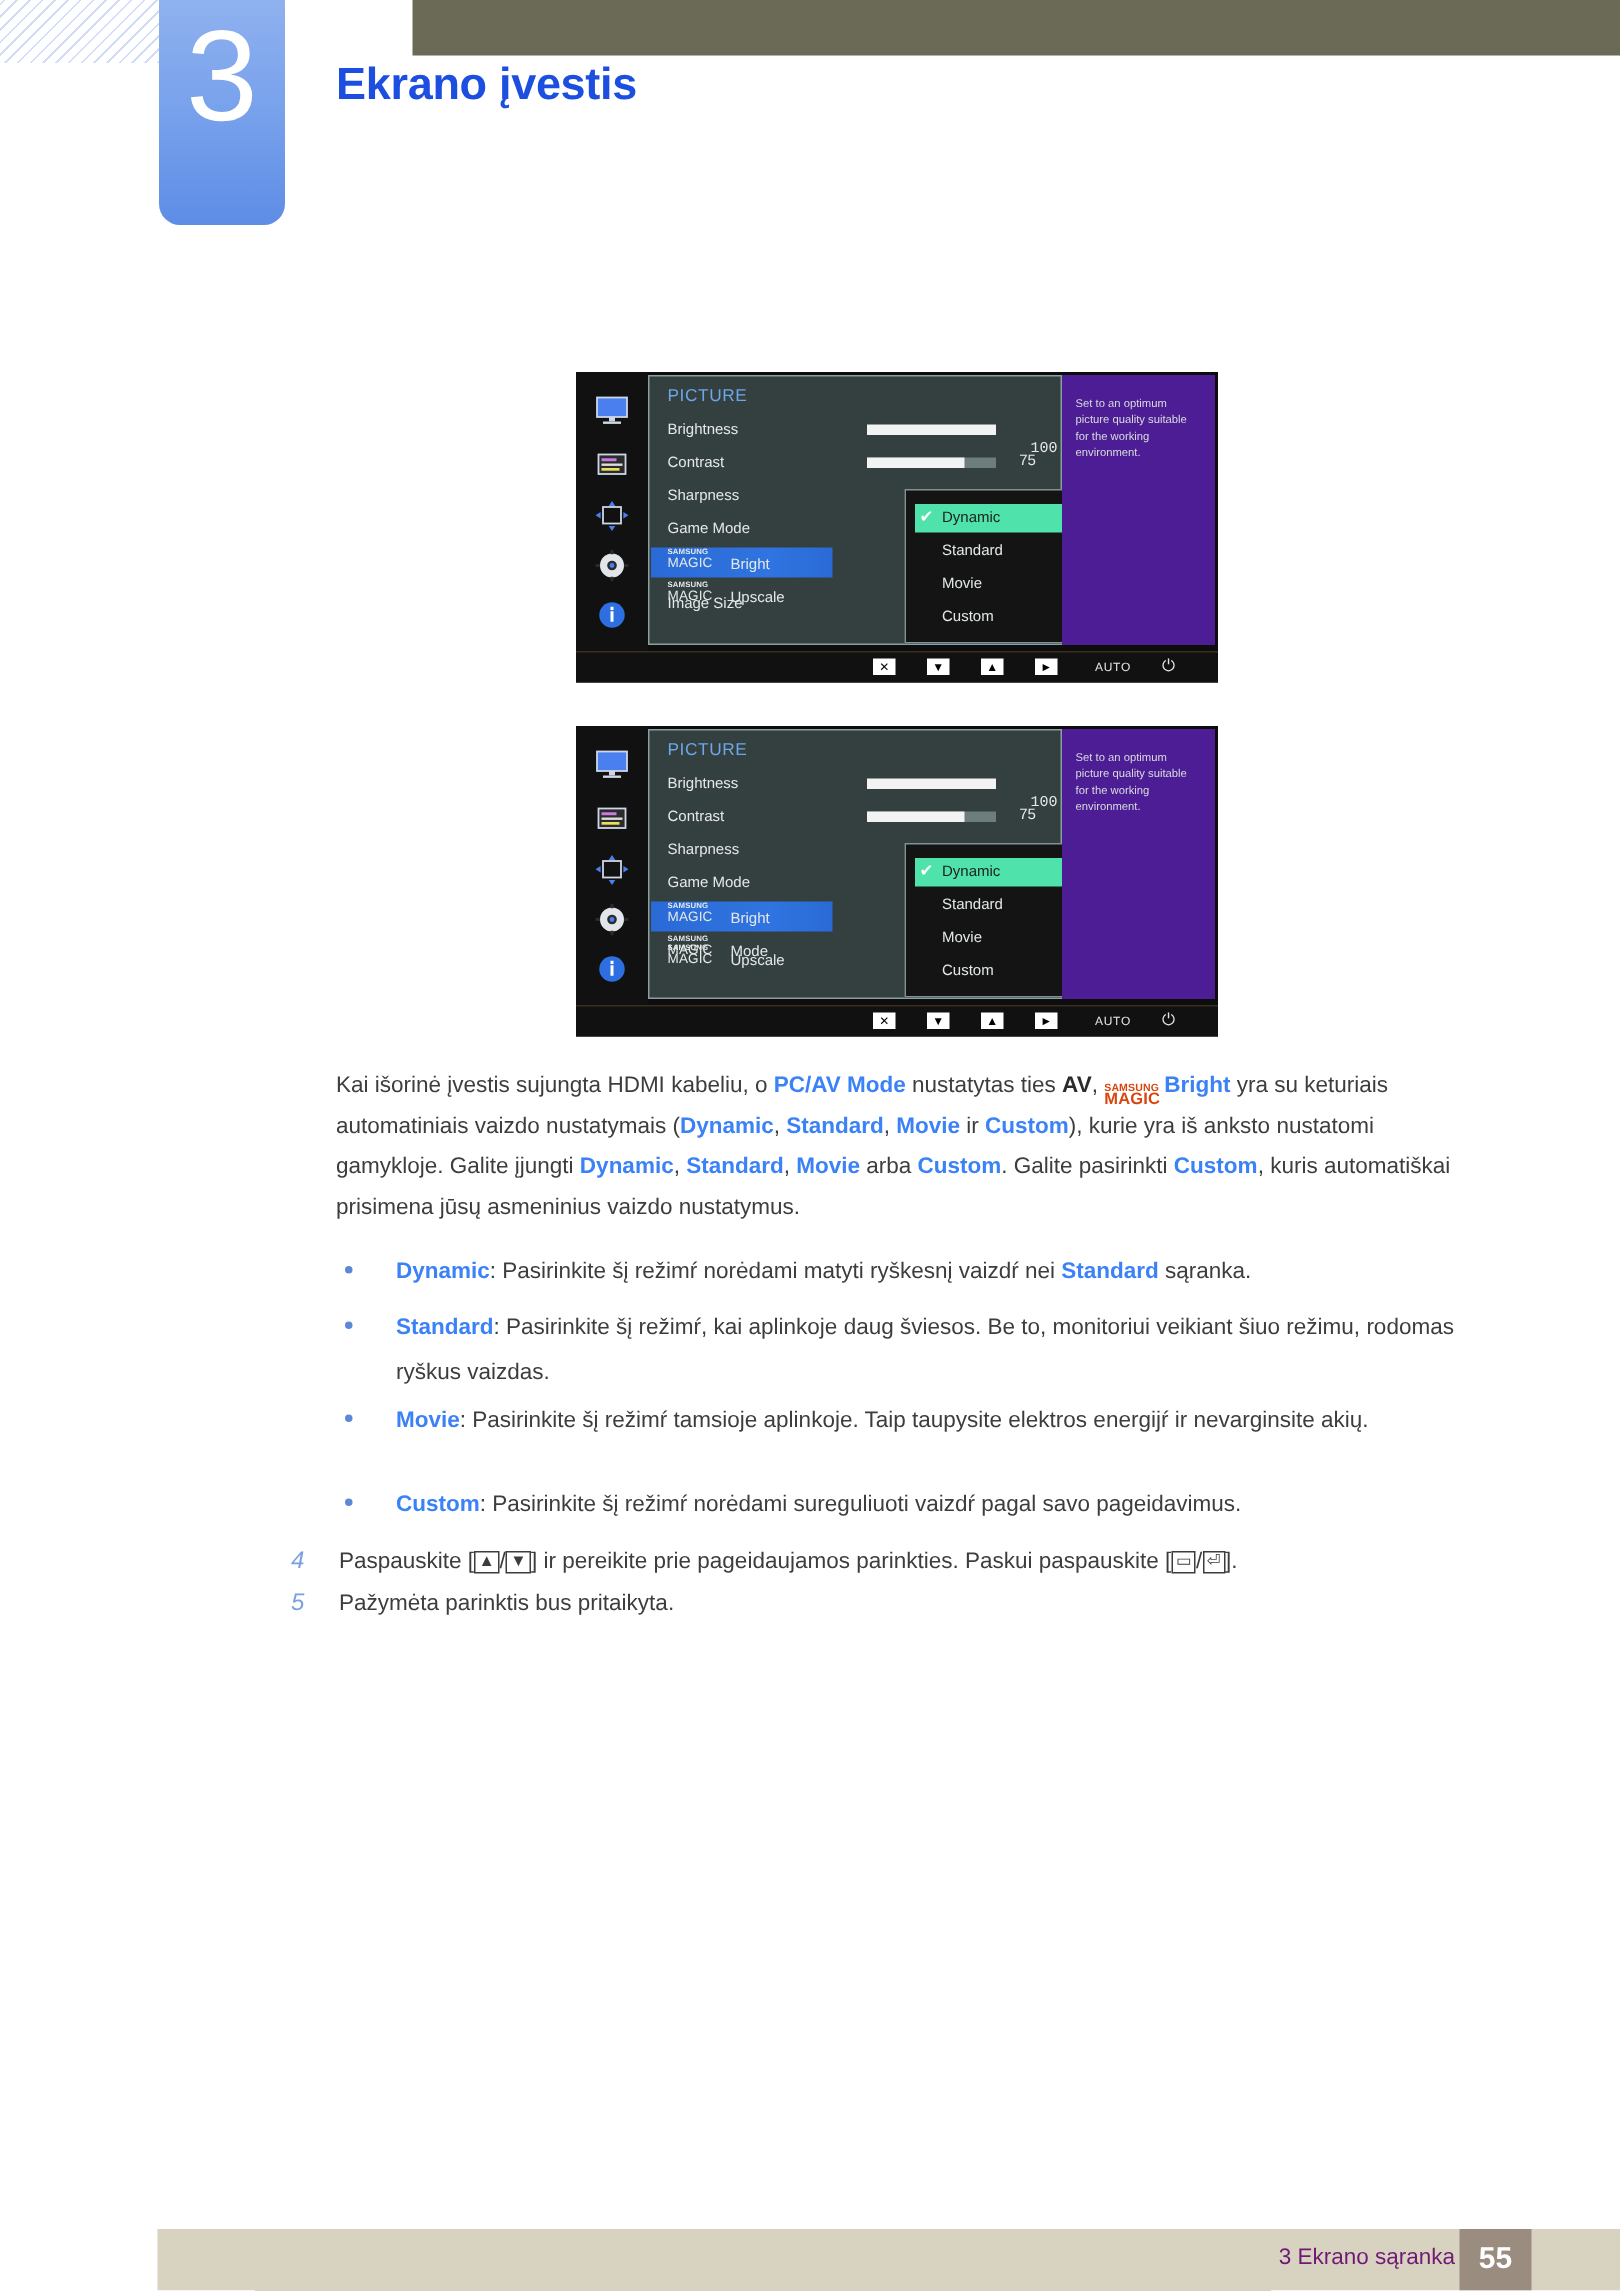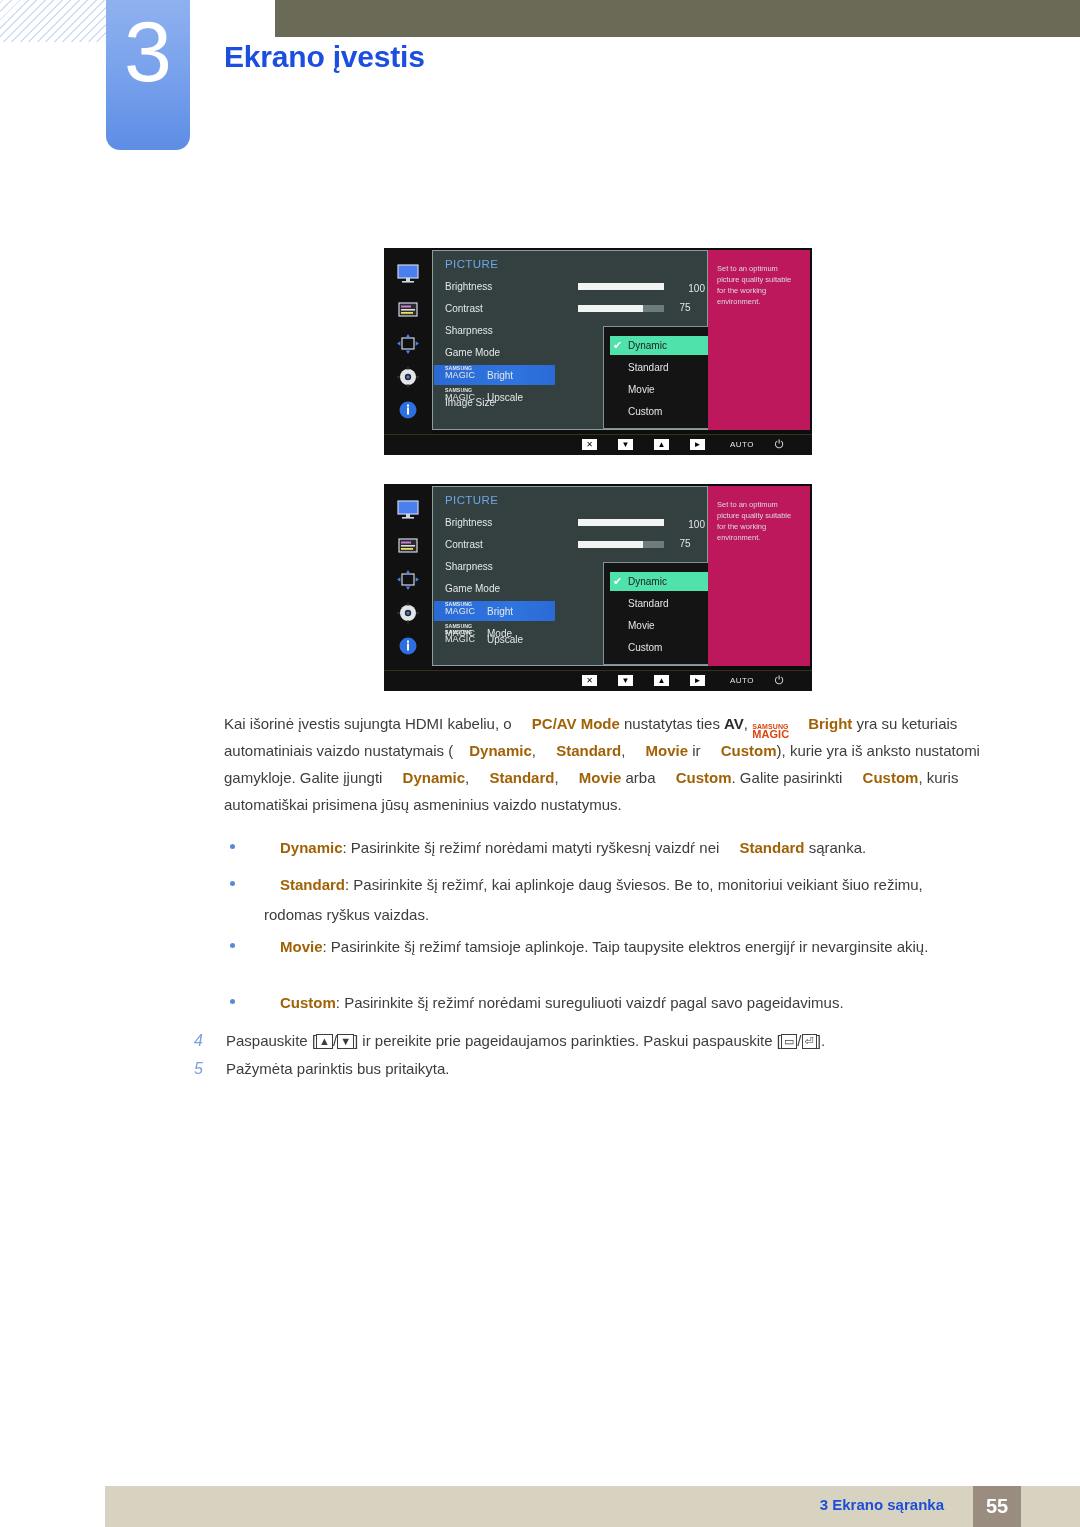--- a/index.html
+++ b/index.html
@@ -99,21 +99,21 @@
     left: 48px; top: 2px;
     width: 276px; height: 180px;
     background: #343f3f;
     border: 1px solid #8aa0a0;
     box-sizing: border-box;
   }
   .osd-help {
     position: absolute;
     left: 324px; top: 2px;
     width: 102px; height: 180px;
-    background: #be185d;
+    background: #4c1d95;
     box-sizing: border-box;
     padding: 14px 9px;
     color: #d8dcdc;
     font-size: 7.5px;
     line-height: 1.45;
   }
   .osd-head {
     position: absolute;
     left: 12px; top: 7px;
     color: #6da7e8;
@@ -179,21 +179,21 @@
   }
   .slider.s1 { left: 145px; top: 32px; }
   .slider.s2 { left: 145px; top: 54px; }
   .val {
     position: absolute;
     width: 40px;
     text-align: right;
     color: #e4e8e8;
     font-size: 10px;
   }
-  .val.v1 { left: 232px; top: 32px; }
+  .val.v1 { left: 232px; top: 43px; font-family: Liberation Mono, monospace; }
   .val.v2 { left: 232px; top: 51px; text-align: center; }
 
   
   .osd-drop {
     position: absolute;
     left: 170px; top: 75px;
     width: 148px; height: 103px;
     background: #141414;
     border: 1px solid #7f9393;
     box-sizing: border-box;
@@ -253,21 +253,21 @@
   
   .para {
     position: absolute;
     left: 224px;
     width: 758px;
     font-size: 15px;
     line-height: 27px;
     color: #3d3d3d;
   }
   .p-main { top: 710px; }
-  b.ora { color: #a16207; font-weight: bold; margin-left: 16px; }
+  b.ora { color: #3b82f6; font-weight: bold; }
   b.blk { color: #2b2b2b; font-weight: bold; }
 
   .magic-inline {
     display: inline-block;
     position: relative;
     width: 40px; height: 16px;
     vertical-align: -3px;
   }
   .magic-inline .sam {
     position: absolute; left: 0; top: -3px;
@@ -337,24 +337,24 @@
 
   
   .footer-band {
     position: absolute;
     left: 105px; top: 1486px;
     width: 975px; height: 41px;
     background: #d8d3c0;
   }
   .footer-text {
     position: absolute;
-    right: 136px; top: 1496px;
+    right: 110px; top: 1496px;
     font-size: 15px;
-    font-weight: bold;
-    color: #1d4ed8;
+    font-weight: normal;
+    color: #701a75;
   }
   .footer-page {
     position: absolute;
     left: 973px; top: 1486px;
     width: 48px; height: 41px;
     background: #9a8d80;
     color: #ffffff;
     font-size: 20px;
     font-weight: bold;
     text-align: center;

